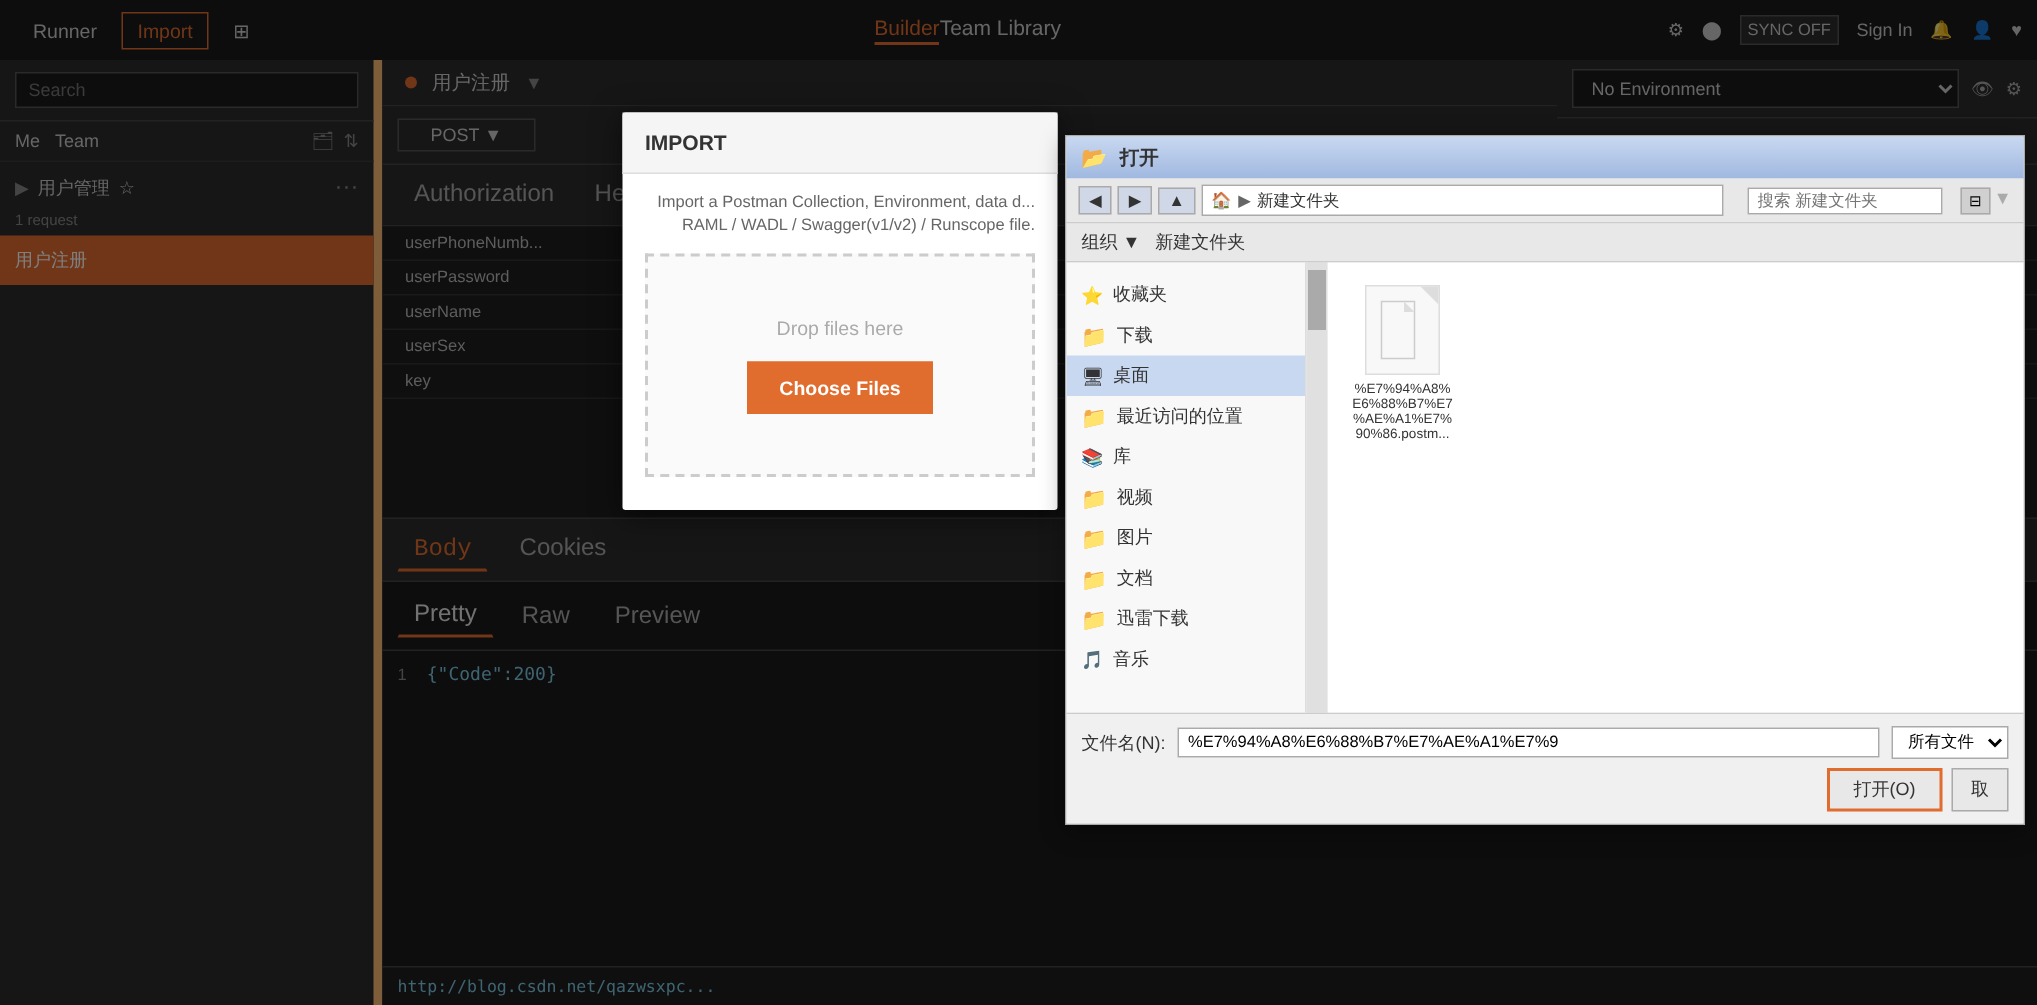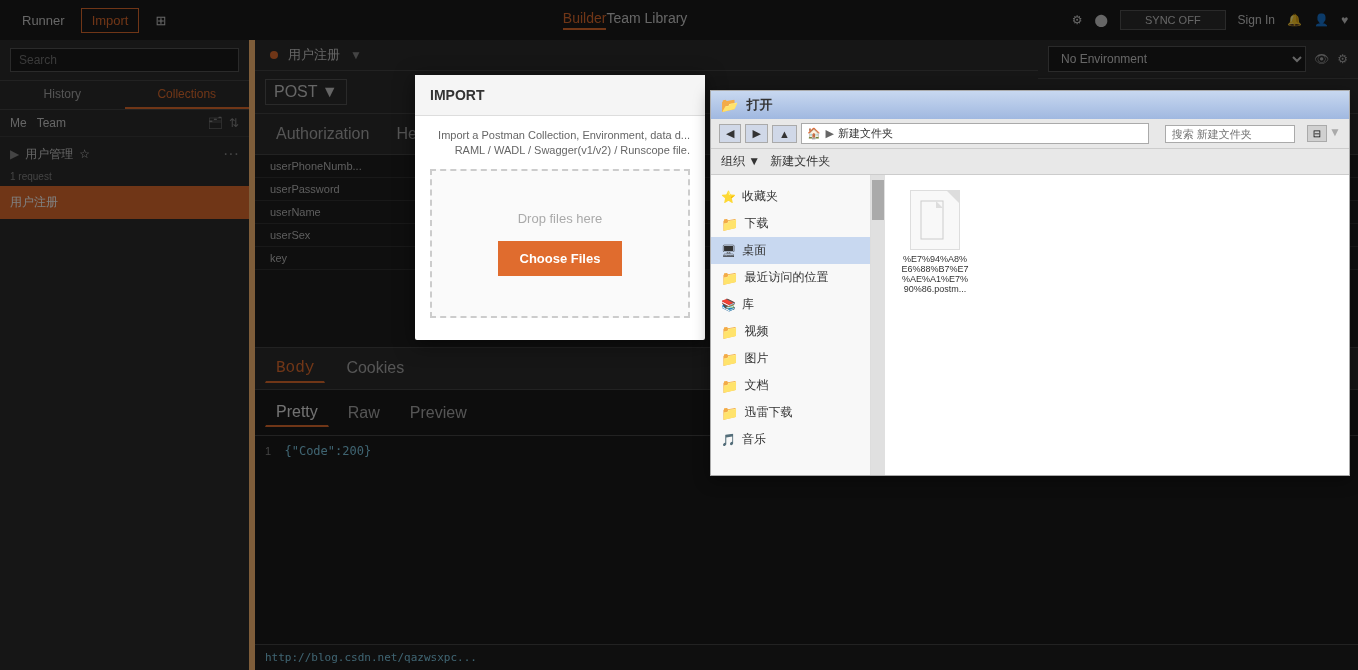--- a/index.html
+++ b/index.html
@@ -11,21 +11,21 @@
     }
     .top-nav-btn {
       color: #ccc; background: none; border: none; padding: 0 12px; height: 40px; cursor: pointer; font-size: 13px;
     }
     .top-nav-btn.import-active { color: #e06c2e; border: 1px solid #e06c2e; padding: 4px 10px; height: auto; margin: 0 4px; }
     .top-nav-center { flex: 1; display: flex; justify-content: center; }
     .top-nav-center span { cursor: pointer; color: #ccc; font-size: 14px; }
     .top-nav-center span.active { color: #e06c2e; border-bottom: 2px solid #e06c2e; padding-bottom: 2px; }
     .top-nav-right { display: flex; align-items: center; gap: 12px; }
     .top-nav-right span { color: #ccc; font-size: 12px; cursor: pointer; }
-    .sync-btn { background: #2c2c2c; color: #ccc; border: 1px solid #555; padding: 3px 24px; cursor: pointer; font-size: 11px; }
+    .sync-btn { background: #2c2c2c; color: #ccc; border: 1px solid #555; padding: 3px 4px; cursor: pointer; font-size: 11px; }
 
     
     .layout { display: flex; height: 630px; }
 
     
     .sidebar { width: 255px; background: #2c2c2c; border-right: 6px solid #fdba74; display: flex; flex-direction: column; flex-shrink: 0; }
     .sidebar-search { padding: 8px 10px; border-bottom: 1px solid #444; }
     .sidebar-search input { width: 100%; background: #1a1a1a; border: 1px solid #555; color: #ccc; padding: 4px 8px; font-size: 12px; }
     .sidebar-tabs { display: flex; border-bottom: 1px solid #444; }
     .sidebar-tab { flex: 1; padding: 6px 8px; cursor: pointer; color: #aaa; font-size: 12px; text-align: center; }
@@ -114,21 +114,21 @@
     
     .bottom-bar { background: #1e1e1e; padding: 6px 10px; border-top: 1px solid #444; display: flex; align-items: center; justify-content: space-between; }
     .bottom-url { color: #7ec8e3; font-size: 11px; font-family: monospace; }
 
     
     .env-bar { position: absolute; top: 40px; right: 0; width: 320px; background: #2c2c2c; border-bottom: 1px solid #444; display: flex; align-items: center; gap: 8px; padding: 6px 10px; z-index: 5; }
     .env-select { background: #1a1a1a; border: 1px solid #555; color: #ccc; padding: 4px 8px; font-size: 12px; flex: 1; }
     .env-icons { display: flex; gap: 8px; color: #aaa; }
 
     
-    .method-badge { background: #2c2c2c; border: 1px solid #555; color: #ccc; padding: 3px 8px; font-size: 16px; }
+    .method-badge { background: #2c2c2c; border: 1px solid #555; color: #ccc; padding: 3px 21px; font-size: 12px; }
 
     
     .arrow-right { color: #888; font-size: 12px; }
     .expand-arrow { color: #888; cursor: pointer; }
 
     
     .more-dots { color: #888; font-size: 16px; }
   </style>
 </head>
 <body>
@@ -150,24 +150,20 @@
     <span>👤</span>
     <span>♥</span>
   </div>
 </div>
 
 <div class="layout">
 
   <div class="sidebar">
     <div class="sidebar-search">
       <input type="text" placeholder="Search" style="">
-    </div>
-    <div class="sidebar-tabs">
-      <div class="sidebar-tab">History</div>
-      <div class="sidebar-tab active">Collections</div>
     </div>
     <div class="sidebar-section">
       <div style="display:flex;gap:10px;">
         <span>Me</span>
         <span>Team</span>
       </div>
       <div class="sidebar-icons">
         <span>🗂</span>
         <span>⇅</span>
       </div>
@@ -357,13 +353,26 @@
           </svg>
         </div>
         <div class="fd-file-name">%E7%94%A8%
 E6%88%B7%E7
 %AE%A1%E7%
 90%86.postm...</div>
       </div>
     </div>
   </div>
 
+  <div class="file-dialog-footer">
+    <div class="fd-filename-row">
+      <label class="fd-filename-label">文件名(N):</label>
+      <input type="text" class="fd-filename-input" value="%E7%94%A8%E6%88%B7%E7%AE%A1%E7%9" style="">
+      <select class="fd-filetype-select">
+        <option>所有文件</option>
+      </select>
+    </div>
+    <div class="fd-buttons-row">
+      <button class="fd-open-btn">打开(O)</button>
+      <button class="fd-cancel-btn">取</button>
+    </div>
+  </div>
 </div>
 
 </body></html>

